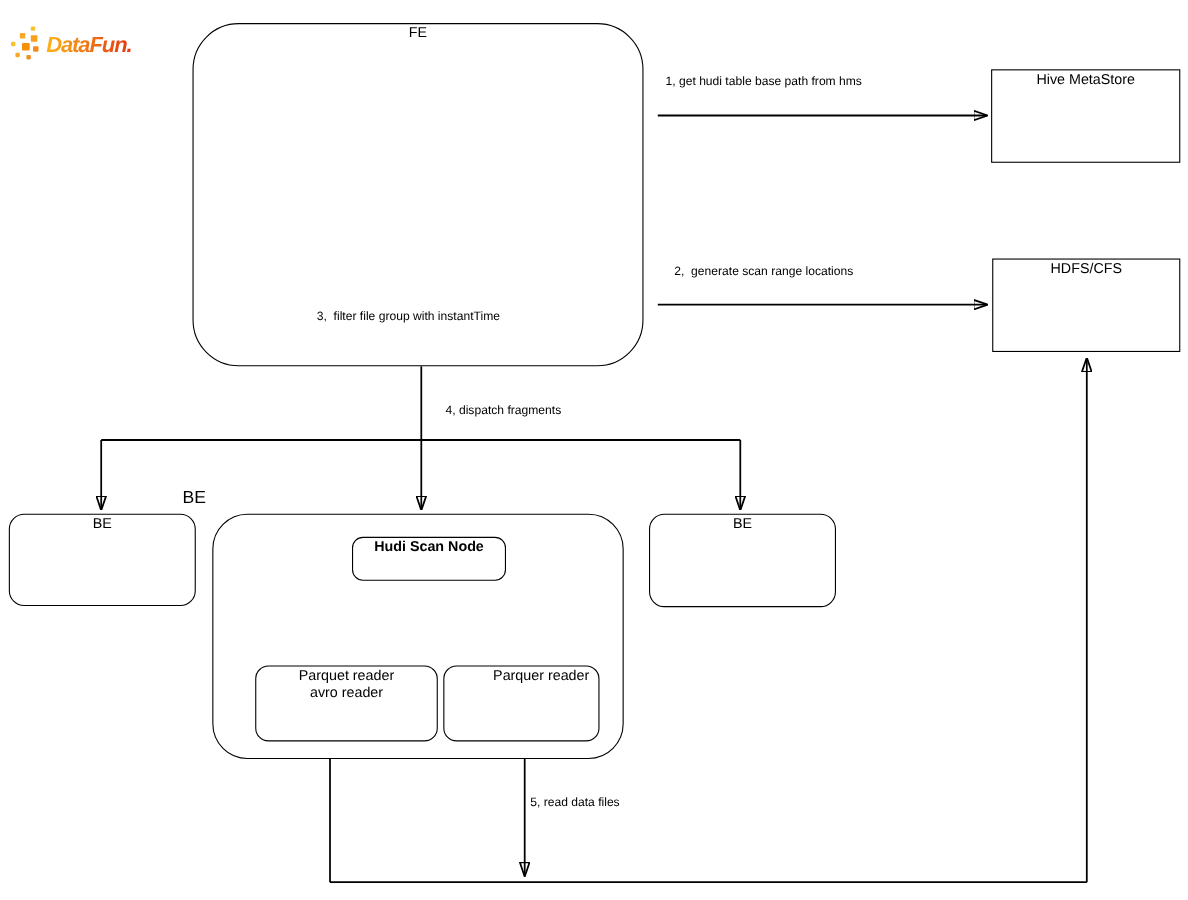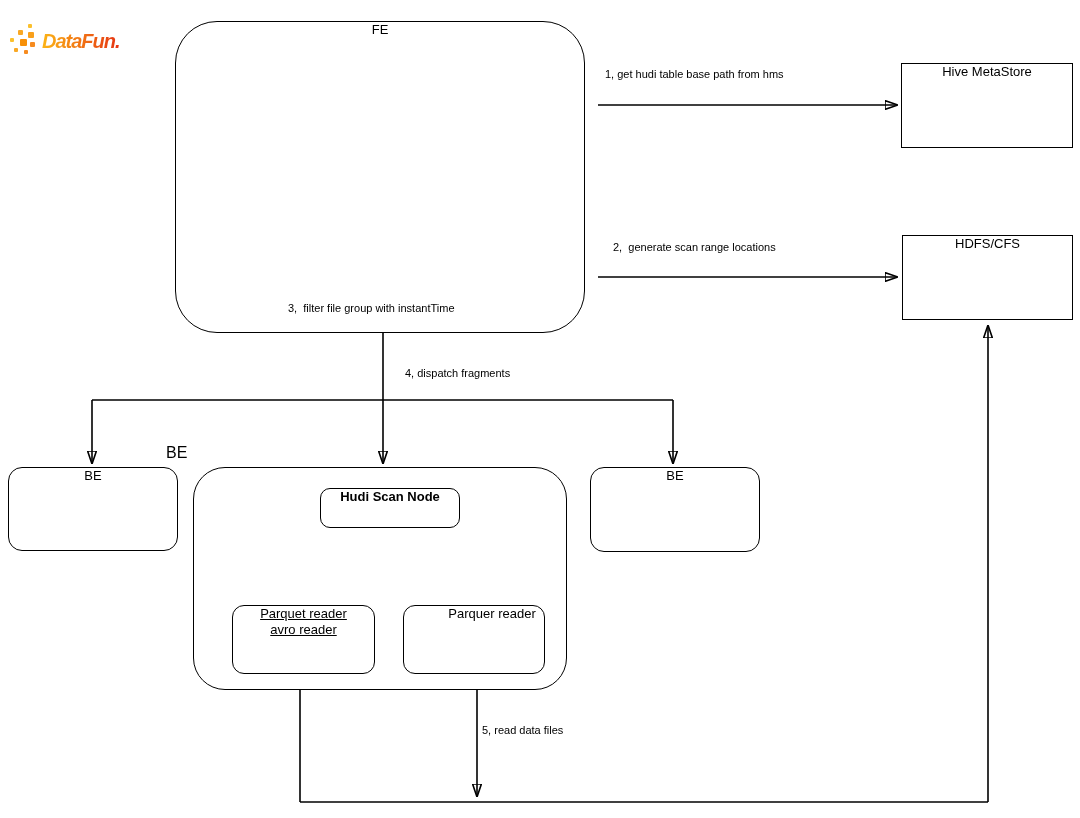--- a/index.html
+++ b/index.html
@@ -53,31 +53,31 @@
     font-size: 13px; line-height: 1.25;
     text-align: center; white-space: pre;
   }
   .node-fe        { left: 175px; top: 21px;  width: 410px; height: 312px; border-radius: 42px; }
   .node-hive      { left: 901px; top: 63px;  width: 172px; height: 85px;  border-radius: 0; }
   .node-hdfs      { left: 902px; top: 235px; width: 171px; height: 85px;  border-radius: 0; }
   .node-be-left   { left: 8px;   top: 467px; width: 170px; height: 84px;  border-radius: 14px; }
   .node-be-mid    { left: 193px; top: 467px; width: 374px; height: 223px; border-radius: 32px; }
   .node-be-right  { left: 590px; top: 467px; width: 170px; height: 85px;  border-radius: 14px; }
   .node-hudi      { left: 320px; top: 488px; width: 140px; height: 40px;  border-radius: 10px; font-weight: bold; }
-  .node-pq-avro   { left: 232px; top: 605px; width: 143px; height: 69px;  border-radius: 12px; text-decoration: underline; }
+  .node-pq-avro   { left: 232px; top: 605px; width: 166px; height: 69px;  border-radius: 12px; }
   .node-pqr       { left: 403px; top: 605px; width: 142px; height: 69px;  border-radius: 12px; padding-left: 36px; }
 
   
   .flabel {
     position: absolute; font-size: 11px; line-height: 1.2;
     white-space: pre; color: var(--text-color); background: var(--bg);
   }
   .lbl-step1  { left: 605px; top: 68px; }
   .lbl-step2  { left: 613px; top: 241px; }
-  .lbl-step3  { left: 288px; top: 302px; }
+  .lbl-step3  { left: 288px; top: 282px; }
   .lbl-step4  { left: 405px; top: 367px; }
   .lbl-step5  { left: 482px; top: 724px; }
   .lbl-be-tag { left: 166px; top: 443px; font-size: 16px; }
 </style>
 </head>
 <body>
 
 <div class="canvas">
 
   <div class="logo">

